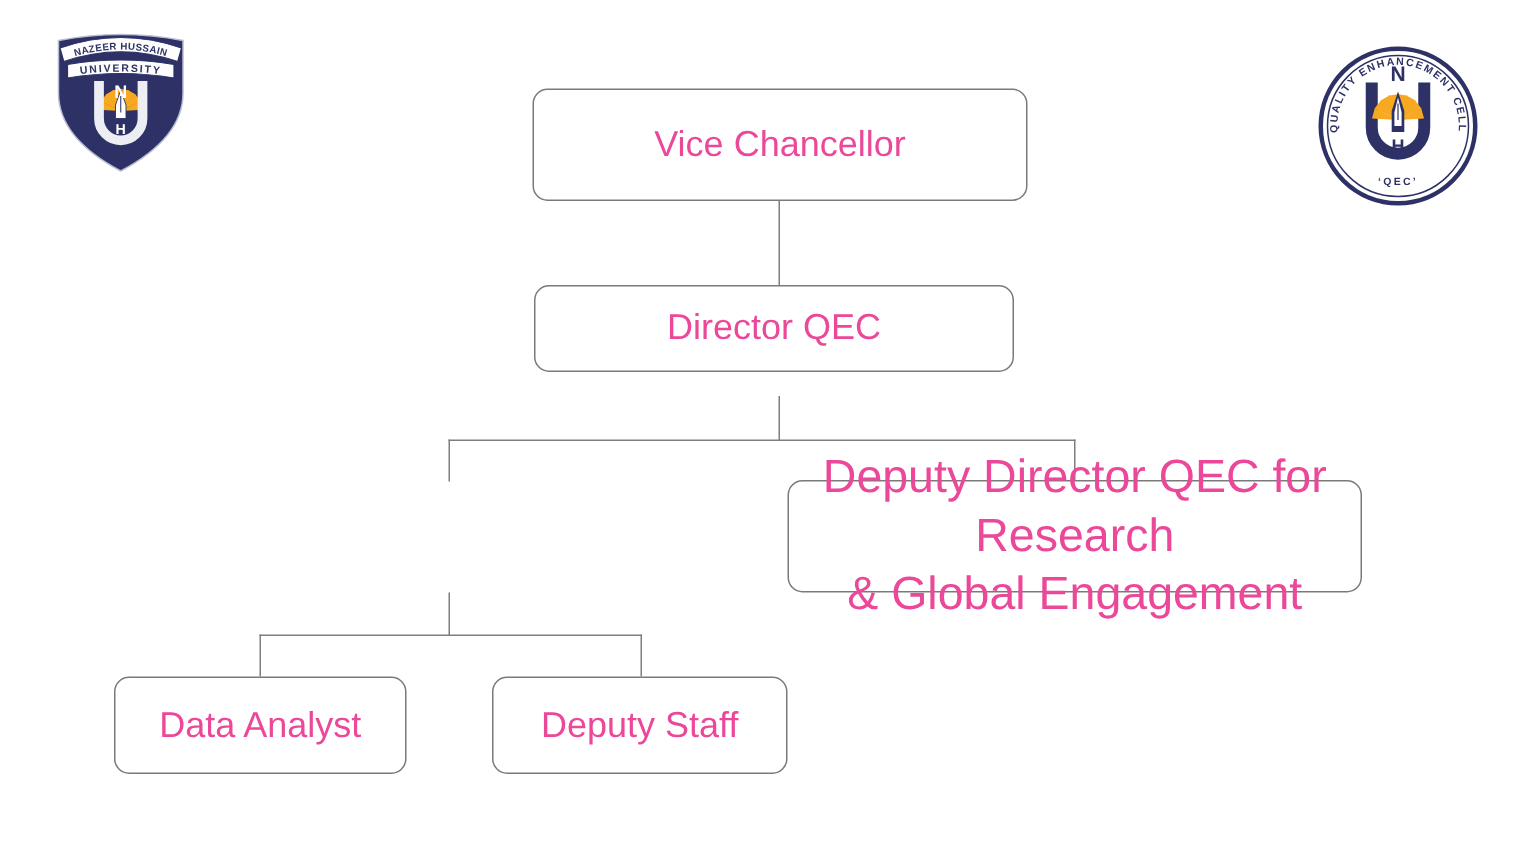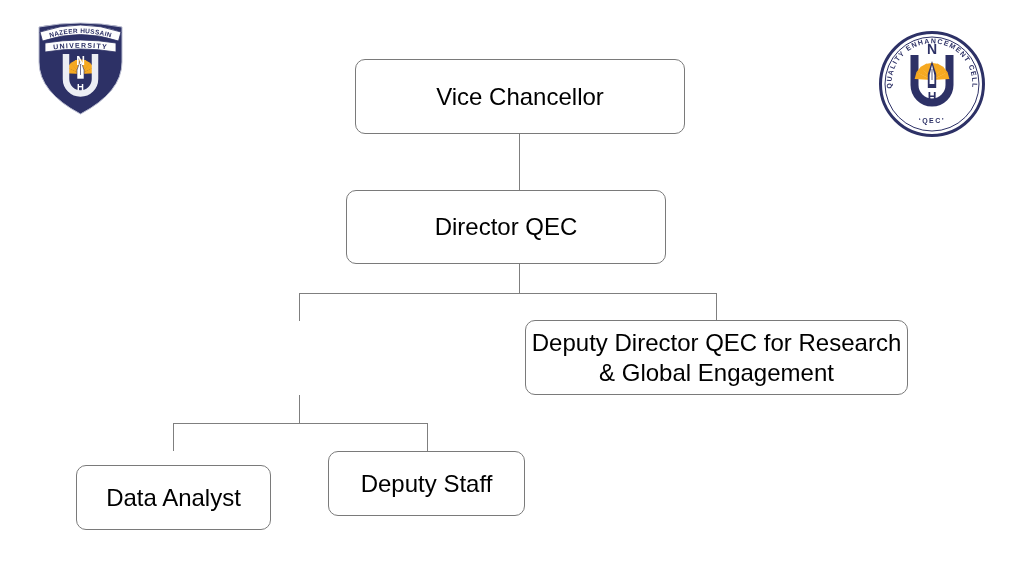--- a/index.html
+++ b/index.html
@@ -4,24 +4,24 @@
 <style>
   html,body{margin:0;padding:0;background:#fff;}
   .stage{
     position:relative;width:1024px;height:576px;background:#ffffff;
     font-family:"Liberation Sans",sans-serif;overflow:hidden;
   }
   .node{
     position:absolute;box-sizing:border-box;
     display:flex;flex-direction:column;align-items:center;justify-content:center;
     background:#ffffff;border:1.5px solid #7a7a7a;border-radius:10px;
-    color:#000000;font-size:24px;line-height:1.25;text-align:center;
+    color:#ec4899;font-size:24px;line-height:1.25;text-align:center;
   }
   .node .line{display:block;}
-  .node-deputy{font-size:24px;}
+  .node-deputy{font-size:31px;}
   .conn{position:absolute;background:#7f7f7f;}
   .conn.v{width:1.3px;}
   .conn.h{height:1.3px;}
   .logo{position:absolute;}
 </style>
 </head>
 <body>
 
 <div class="stage">
 
@@ -89,31 +89,31 @@
   <div class="conn v" style="left:716px;top:293px;height:27px"></div>
   <div class="conn v" style="left:299px;top:395px;height:29px"></div>
   <div class="conn h" style="left:173px;top:423px;width:255px"></div>
   <div class="conn v" style="left:173px;top:423px;height:28px"></div>
   <div class="conn v" style="left:427px;top:423px;height:28px"></div>
 
   <div class="node" style="left:355px;top:59px;width:330px;height:75px">
     <span class="line">Vice Chancellor</span>
   </div>
 
-  <div class="node" style="left:346px;top:190px;width:320px;height:74px">
+  <div class="node" style="left:356px;top:190px;width:320px;height:58px">
     <span class="line">Director QEC</span>
   </div>
 
 
   <div class="node node-deputy" style="left:525px;top:320px;width:383px;height:75px">
     <span class="line">Deputy Director QEC for Research</span>
     <span class="line">&amp; Global Engagement</span>
   </div>
 
-  <div class="node" style="left:76px;top:465px;width:195px;height:65px">
+  <div class="node" style="left:76px;top:451px;width:195px;height:65px">
     <span class="line">Data Analyst</span>
   </div>
 
   <div class="node" style="left:328px;top:451px;width:197px;height:65px">
     <span class="line">Deputy Staff</span>
   </div>
 
 </div>
 
 </body></html>

